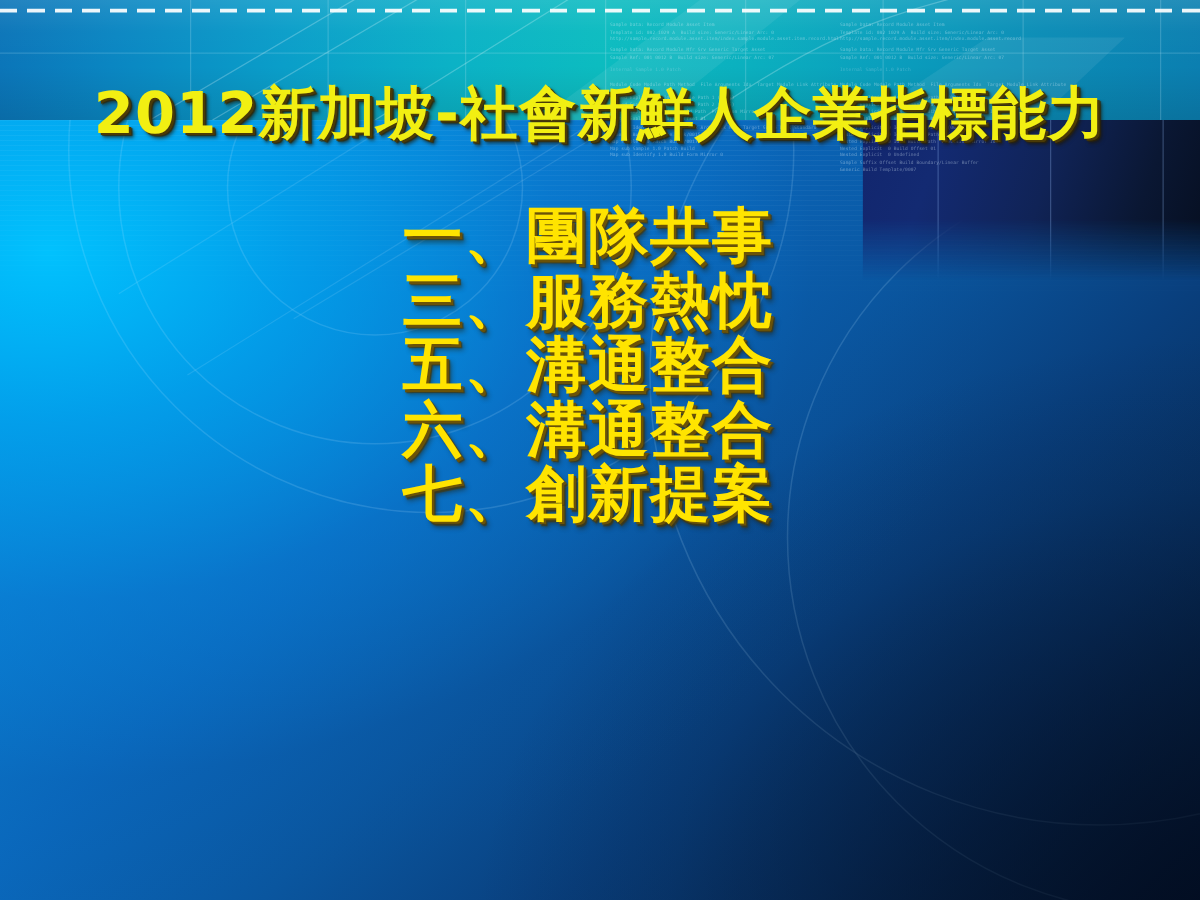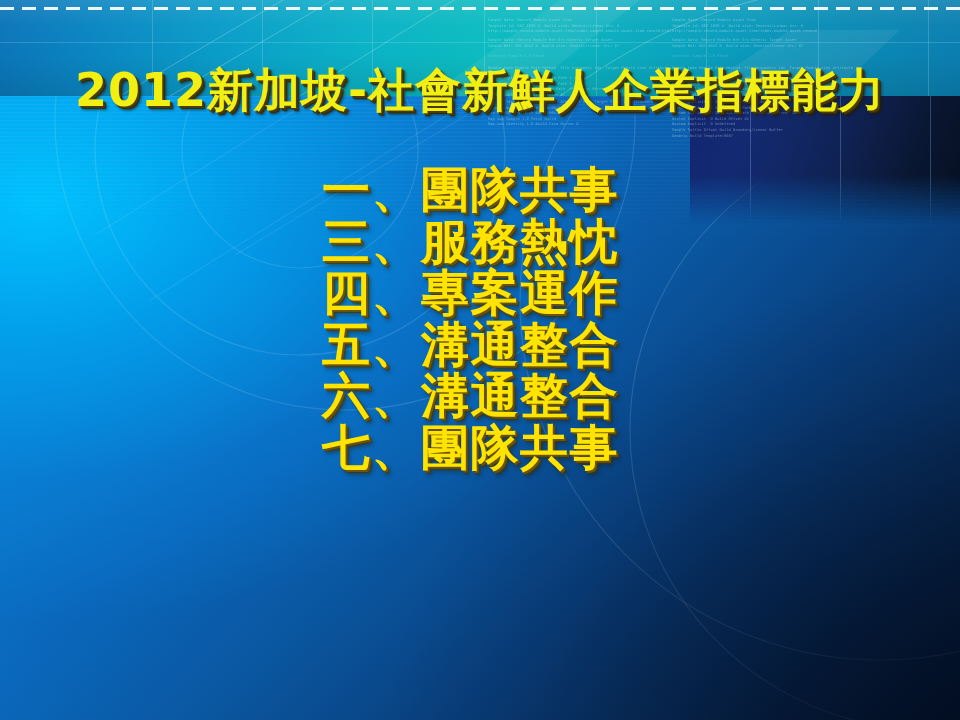--- a/index.html
+++ b/index.html
@@ -318,19 +318,18 @@
 Nested Explicit  0 Build Offset 01
 Nested Explicit  0 Undefined
 Sample Suffix Offset Build Boundary/Linear Buffer
 Generic Build Template/0007</div>
 
   <h1 id="title">2012新加坡-社會新鮮人企業指標能力</h1>
 
   <div id="bullet-list">
     <div class="bullet-line">一、團隊共事</div>
     <div class="bullet-line">三、服務熱忱</div>
-    <div class="bullet-line">四、專案運作</div>
     <div class="bullet-line">五、溝通整合</div>
     <div class="bullet-line">六、溝通整合</div>
-    <div class="bullet-line">七、團隊共事</div>
+    <div class="bullet-line">七、創新提案</div>
   </div>
 
 </div>
 
 </body></html>

